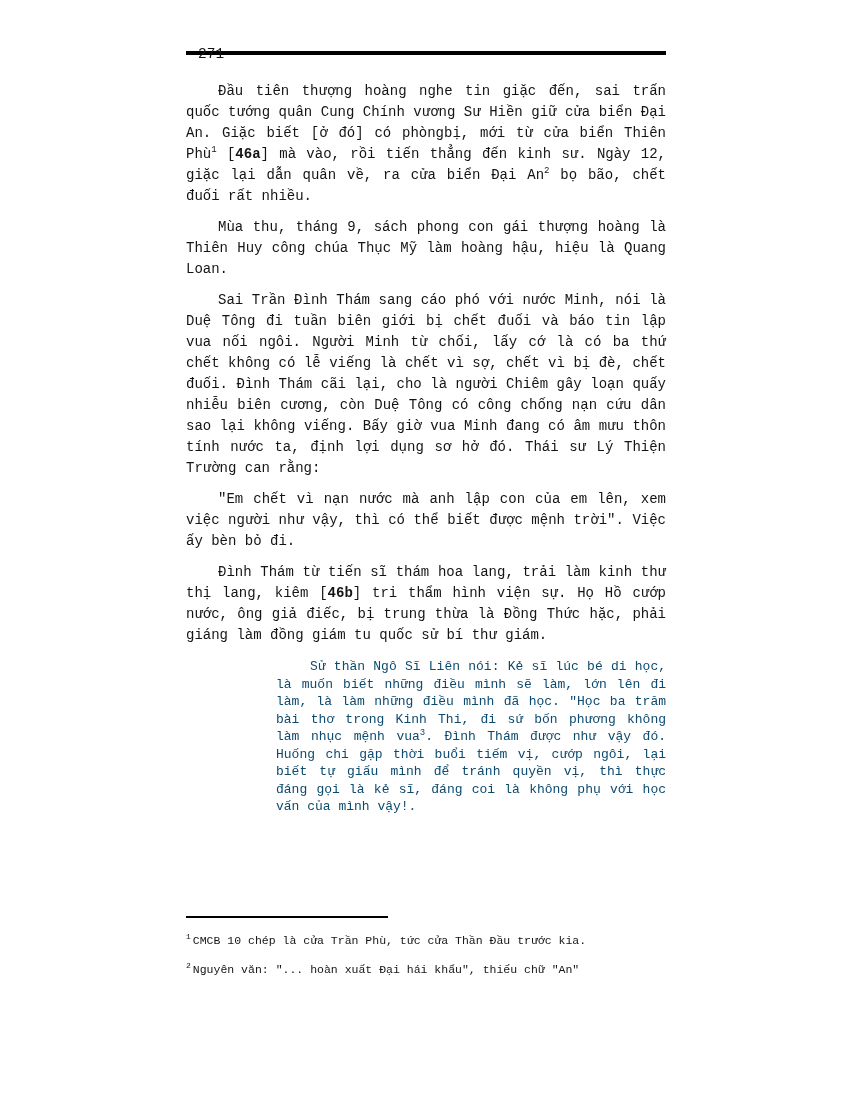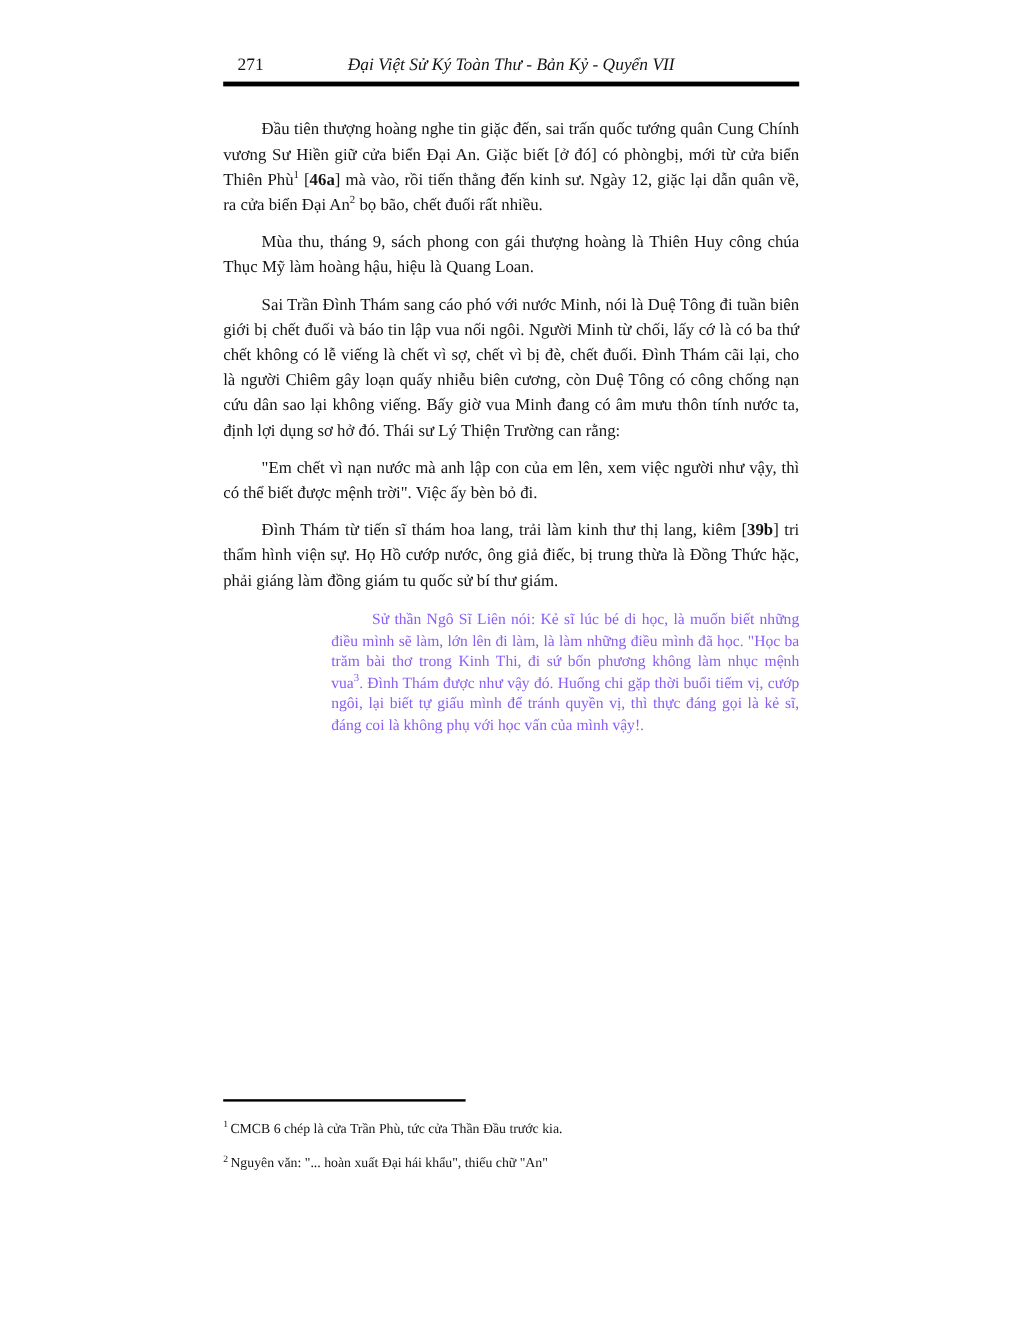--- a/index.html
+++ b/index.html
@@ -3,21 +3,21 @@
 <meta charset="utf-8">
 <style>
   * { margin: 0; padding: 0; box-sizing: border-box; }
   html, body { background: #ffffff; }
   .page {
     position: relative;
     width: 678px;
     height: 1100px;
     margin: 0 auto;
     background: #ffffff;
-    font-family: Liberation Serif, serif;
+    font-family: Liberation Mono, monospace;
     color: #141414;
     overflow: hidden;
   }
   .inner {
     position: absolute;
     left: 100px;
     right: 98px;
     top: 0;
   }
   
@@ -59,21 +59,21 @@
   }
   .folio { font-weight: bold; }
   
   .commentary {
     margin-left: 90px;
     margin-top: 12px;
     font-size: 13px;
     line-height: 17.5px;
     text-align: justify;
     text-indent: 34px;
-    color: #8b5cf6;
+    color: #0c4a6e;
   }
   
   .footnote-area {
     position: absolute;
     left: 100px;
     right: 98px;
     top: 916px;
   }
   .footnote-rule {
     width: 202px;
@@ -95,43 +95,42 @@
   }
 </style>
 </head>
 <body>
 
 <div class="page">
   <div class="inner">
 
     <div class="header">
       <span class="page-number">271</span>
-      <div class="header-title">Đại Việt Sử Ký Toàn Thư - Bản Kỷ - Quyển VII</div>
       <div class="header-rule"></div>
     </div>
 
     <div class="content">
 
       <p class="body-p"><span>Đầu tiên thượng hoàng nghe tin giặc đến, sai trấn quốc tướng quân Cung Chính vương Sư Hiền giữ cửa biển Đại An. Giặc biết [ở đó] có phòngbị, mới từ cửa biển Thiên Phù</span><sup>1</sup><span> [</span><span class="folio">46a</span><span>] mà vào, rồi tiến thẳng đến kinh sư. Ngày 12, giặc lại dẫn quân về, ra cửa biển Đại An</span><sup>2</sup><span> bọ bão, chết đuối rất nhiều.</span></p>
 
       <p class="body-p"><span>Mùa thu, tháng 9, sách phong con gái thượng hoàng là Thiên Huy công chúa Thục Mỹ làm hoàng hậu, hiệu là Quang Loan.</span></p>
 
 
       <p class="body-p"><span>Sai Trần Đình Thám sang cáo phó với nước Minh, nói là Duệ Tông đi tuần biên giới bị chết đuối và báo tin lập vua nối ngôi. Người Minh từ chối, lấy cớ là có ba thứ chết không có lễ viếng là chết vì sợ, chết vì bị đè, chết đuối. Đình Thám cãi lại, cho là người Chiêm gây loạn quấy nhiễu biên cương, còn Duệ Tông có công chống nạn cứu dân sao lại không viếng. Bấy giờ vua Minh đang có âm mưu thôn tính nước ta, định lợi dụng sơ hở đó. Thái sư Lý Thiện Trường can rằng:</span></p>
 
       <p class="body-p"><span>"Em chết vì nạn nước mà anh lập con của em lên, xem việc người như vậy, thì có thể biết được mệnh trời". Việc ấy bèn bỏ đi.</span></p>
 
-      <p class="body-p"><span>Đình Thám từ tiến sĩ thám hoa lang, trải làm kinh thư thị lang, kiêm [</span><span class="folio">39b</span><span>] tri thẩm hình viện sự. Họ Hồ cướp nước, ông giả điếc, bị trung thừa là Đồng Thức hặc, phải giáng làm đồng giám tu quốc sử bí thư giám.</span></p>
+      <p class="body-p"><span>Đình Thám từ tiến sĩ thám hoa lang, trải làm kinh thư thị lang, kiêm [</span><span class="folio">46b</span><span>] tri thẩm hình viện sự. Họ Hồ cướp nước, ông giả điếc, bị trung thừa là Đồng Thức hặc, phải giáng làm đồng giám tu quốc sử bí thư giám.</span></p>
 
       <p class="commentary"><span>Sử thần Ngô Sĩ Liên nói: Kẻ sĩ lúc bé di học, là muốn biết những điều mình sẽ làm, lớn lên đi làm, là làm những điều mình đã học. "Học ba trăm bài thơ trong Kinh Thi, đi sứ bốn phương không làm nhục mệnh vua</span><sup>3</sup><span>. Đình Thám được như vậy đó. Huống chi gặp thời buổi tiếm vị, cướp ngôi, lại biết tự giấu mình để tránh quyền vị, thì thực đáng gọi là kẻ sĩ, đáng coi là không phụ với học vấn của mình vậy!.</span></p>
 
     </div>
   </div>
 
   <div class="footnote-area">
     <div class="footnote-rule"></div>
 
-    <p class="footnote"><sup>1</sup><span>CMCB 6 chép là cửa Trần Phù, tức cửa Thần Đầu trước kia.</span></p>
+    <p class="footnote"><sup>1</sup><span>CMCB 10 chép là cửa Trần Phù, tức cửa Thần Đầu trước kia.</span></p>
 
     <p class="footnote"><sup>2</sup><span>Nguyên văn: "... hoàn xuất Đại hái khẩu", thiếu chữ "An"</span></p>
 
   </div>
 </div>
 
 </body></html>

